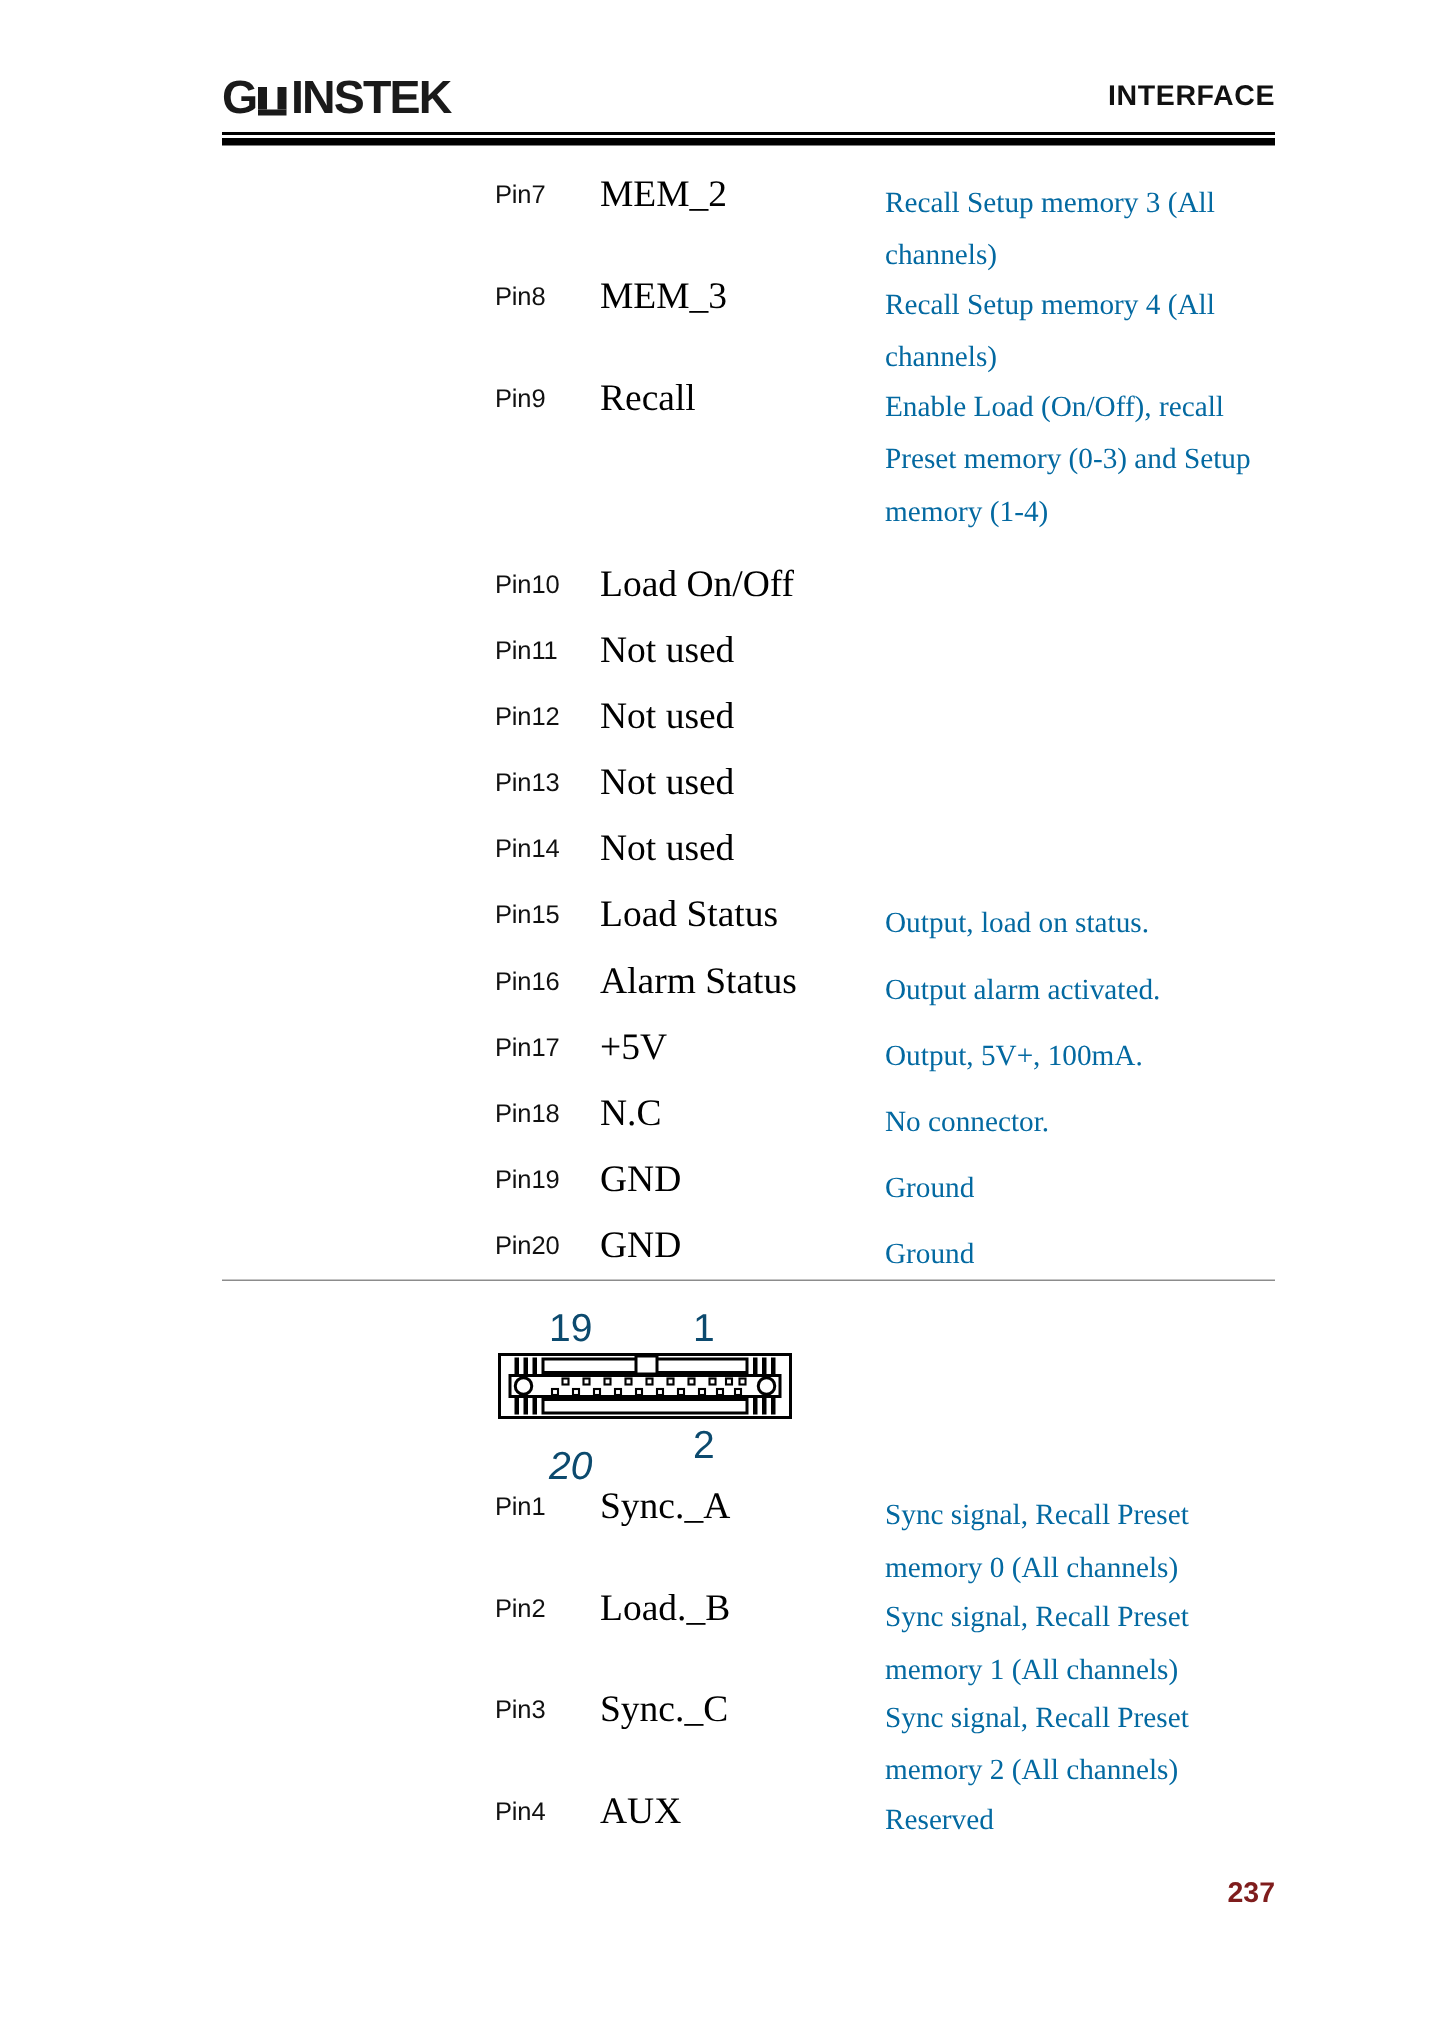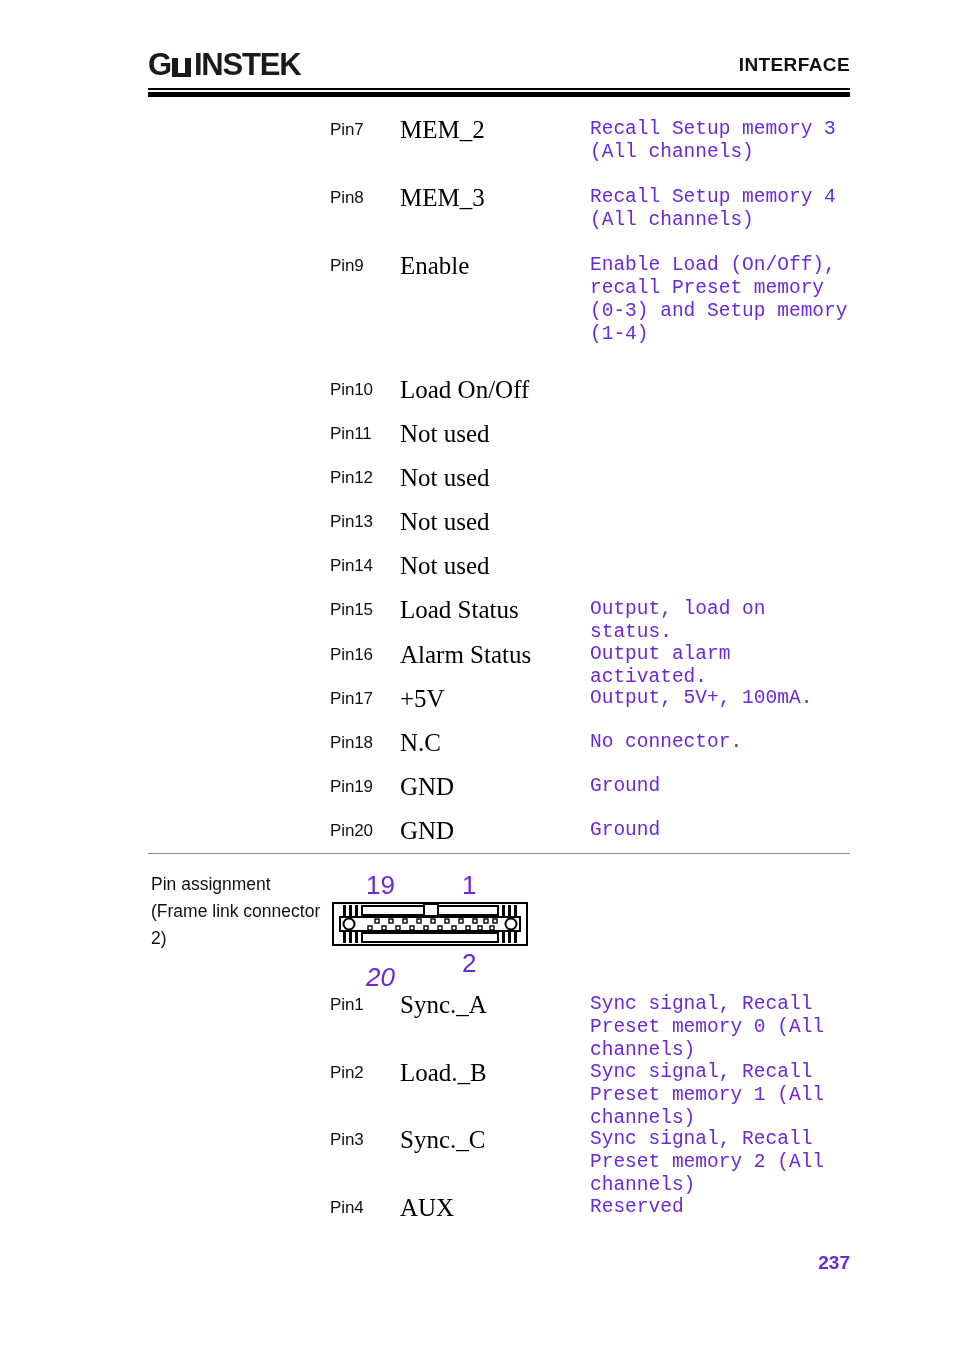--- a/index.html
+++ b/index.html
@@ -132,24 +132,24 @@
     font-family: "Liberation Serif", serif;
     font-size: 25px;
     line-height: 23px;
     color: #000000;
   }
   .cell-desc {
     position: absolute;
     left: 260px;
     top: 0;
     width: 262px;
-    font-family: Liberation Mono, monospace;
+    font-family: Liberation Serif, serif;
     font-size: 19.5px;
-    line-height: 23px;
-    color: #6d28d9;
+    line-height: 35px;
+    color: #0369a1;
   }
 
   
   .rule-section {
     position: absolute;
     left: 148px;
     top: 853px;
     width: 702px;
     height: 1px;
     background: #8c8c8c;
@@ -171,42 +171,42 @@
     left: 332px;
     top: 868px;
     width: 200px;
     height: 112px;
   }
   .conn-num {
     position: absolute;
     font-family: "Liberation Sans", sans-serif;
     font-size: 26px;
     line-height: 26px;
-    color: #6d28d9;
+    color: #0c4a6e;
     font-weight: normal;
   }
   .conn-num.n19 { left: 34px;  top: 4px; }
   .conn-num.n1  { left: 130px; top: 4px; }
   .conn-num.n20 { left: 34px;  top: 96px; font-style: italic; }
   .conn-num.n2  { left: 130px; top: 82px; }
   .conn-svg {
     position: absolute;
     left: 0;
     top: 34px;
   }
 
   
   .page-number {
     position: absolute;
     right: 104px;
     top: 1252px;
     font-family: "Liberation Sans", sans-serif;
     font-weight: bold;
     font-size: 19px;
-    color: #6d28d9;
+    color: #7f1d1d;
   }
 </style>
 </head>
 <body>
 
 <div class="page">
 
   <div class="header">
     <div class="logo">
       <span>G</span>
@@ -226,21 +226,21 @@
         <div class="cell-name">MEM_2</div>
         <div class="cell-desc">Recall Setup memory 3 (All channels)</div>
       </div>
       <div class="row" style="top: 186px;">
         <div class="cell-pin">Pin8</div>
         <div class="cell-name">MEM_3</div>
         <div class="cell-desc">Recall Setup memory 4 (All channels)</div>
       </div>
       <div class="row" style="top: 254px;">
         <div class="cell-pin">Pin9</div>
-        <div class="cell-name">Enable</div>
+        <div class="cell-name">Recall</div>
         <div class="cell-desc">Enable Load (On/Off), recall Preset memory (0-3) and Setup memory (1-4)</div>
       </div>
       <div class="row" style="top: 378px;">
         <div class="cell-pin">Pin10</div>
         <div class="cell-name">Load On/Off</div>
         <div class="cell-desc"></div>
       </div>
       <div class="row" style="top: 422px;">
         <div class="cell-pin">Pin11</div>
         <div class="cell-name">Not used</div>
@@ -288,21 +288,20 @@
       </div>
       <div class="row" style="top: 819px;">
         <div class="cell-pin">Pin20</div>
         <div class="cell-name">GND</div>
         <div class="cell-desc">Ground</div>
       </div>
     </div>
 
   <div class="rule-section"></div>
 
-  <div class="assign-label">Pin assignment (Frame link connector 2)</div>
 
   <div class="connector-wrap">
     <div class="conn-num n19">19</div>
     <div class="conn-num n1">1</div>
     <div class="conn-num n20">20</div>
     <div class="conn-num n2">2</div>
 
     <svg class="conn-svg" width="196" height="44" viewBox="0 0 196 44">
 
       <rect x="1" y="1" width="194" height="42" fill="#ffffff" stroke="#000000" stroke-width="2"></rect>

